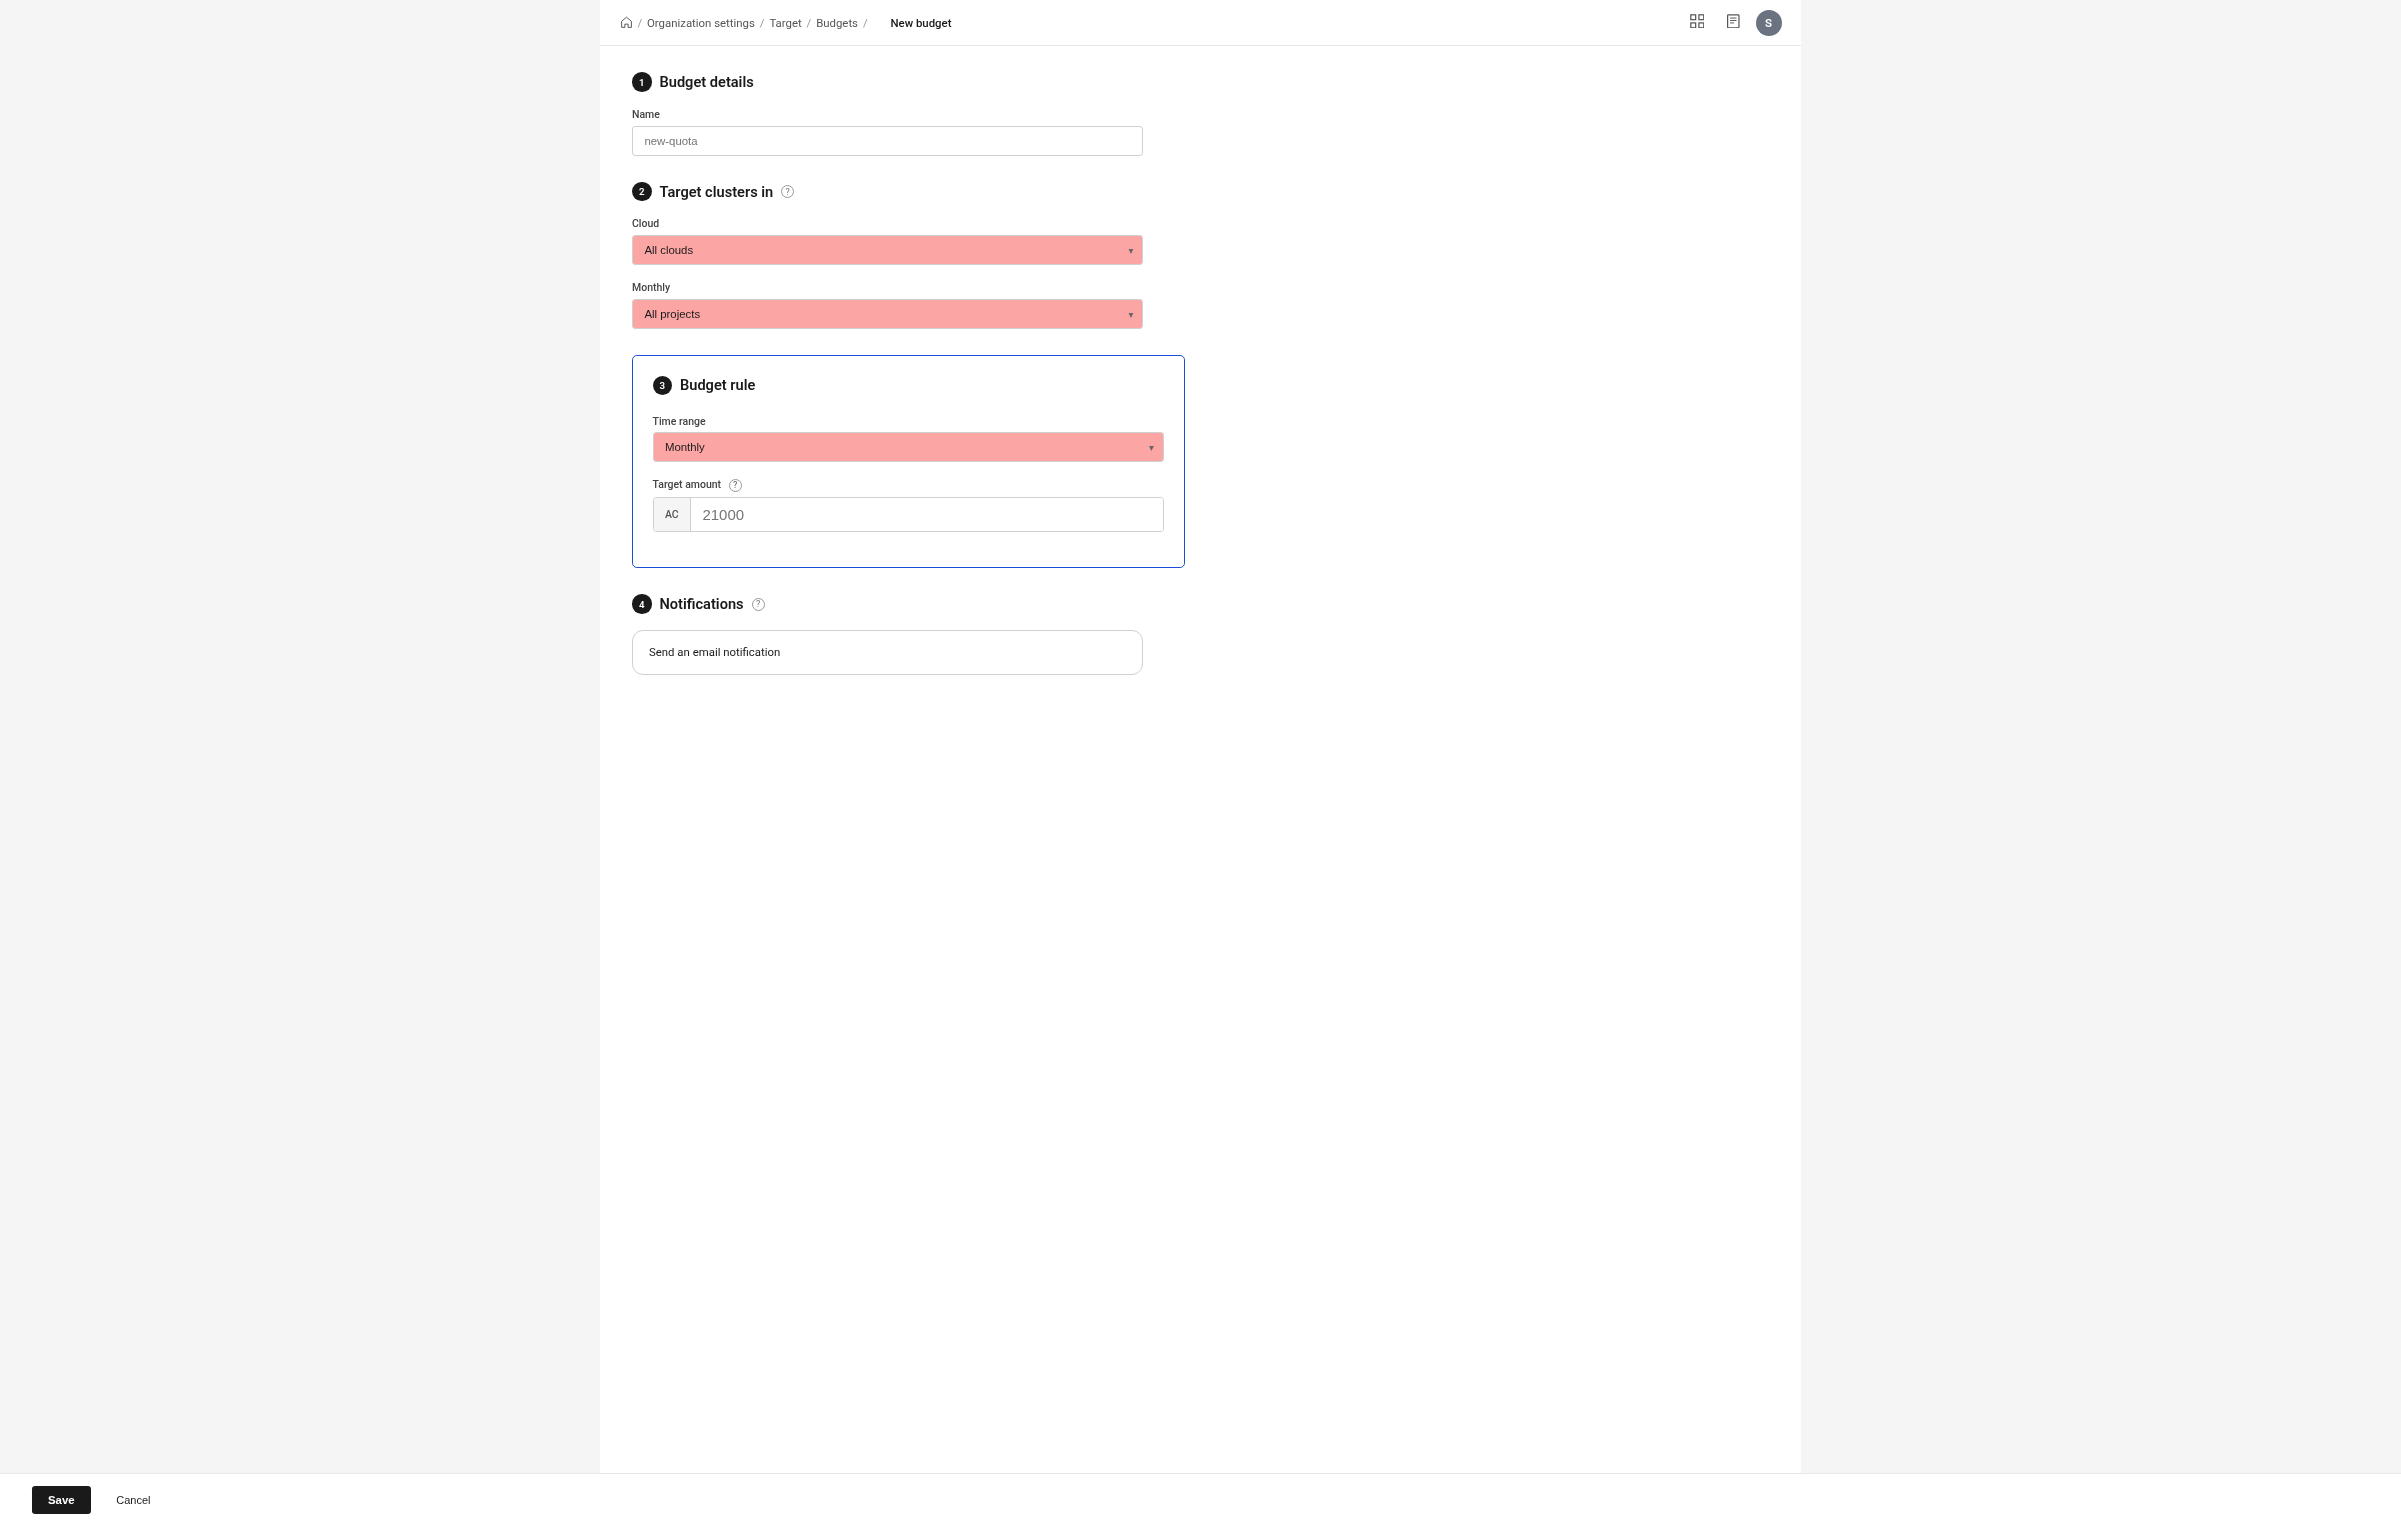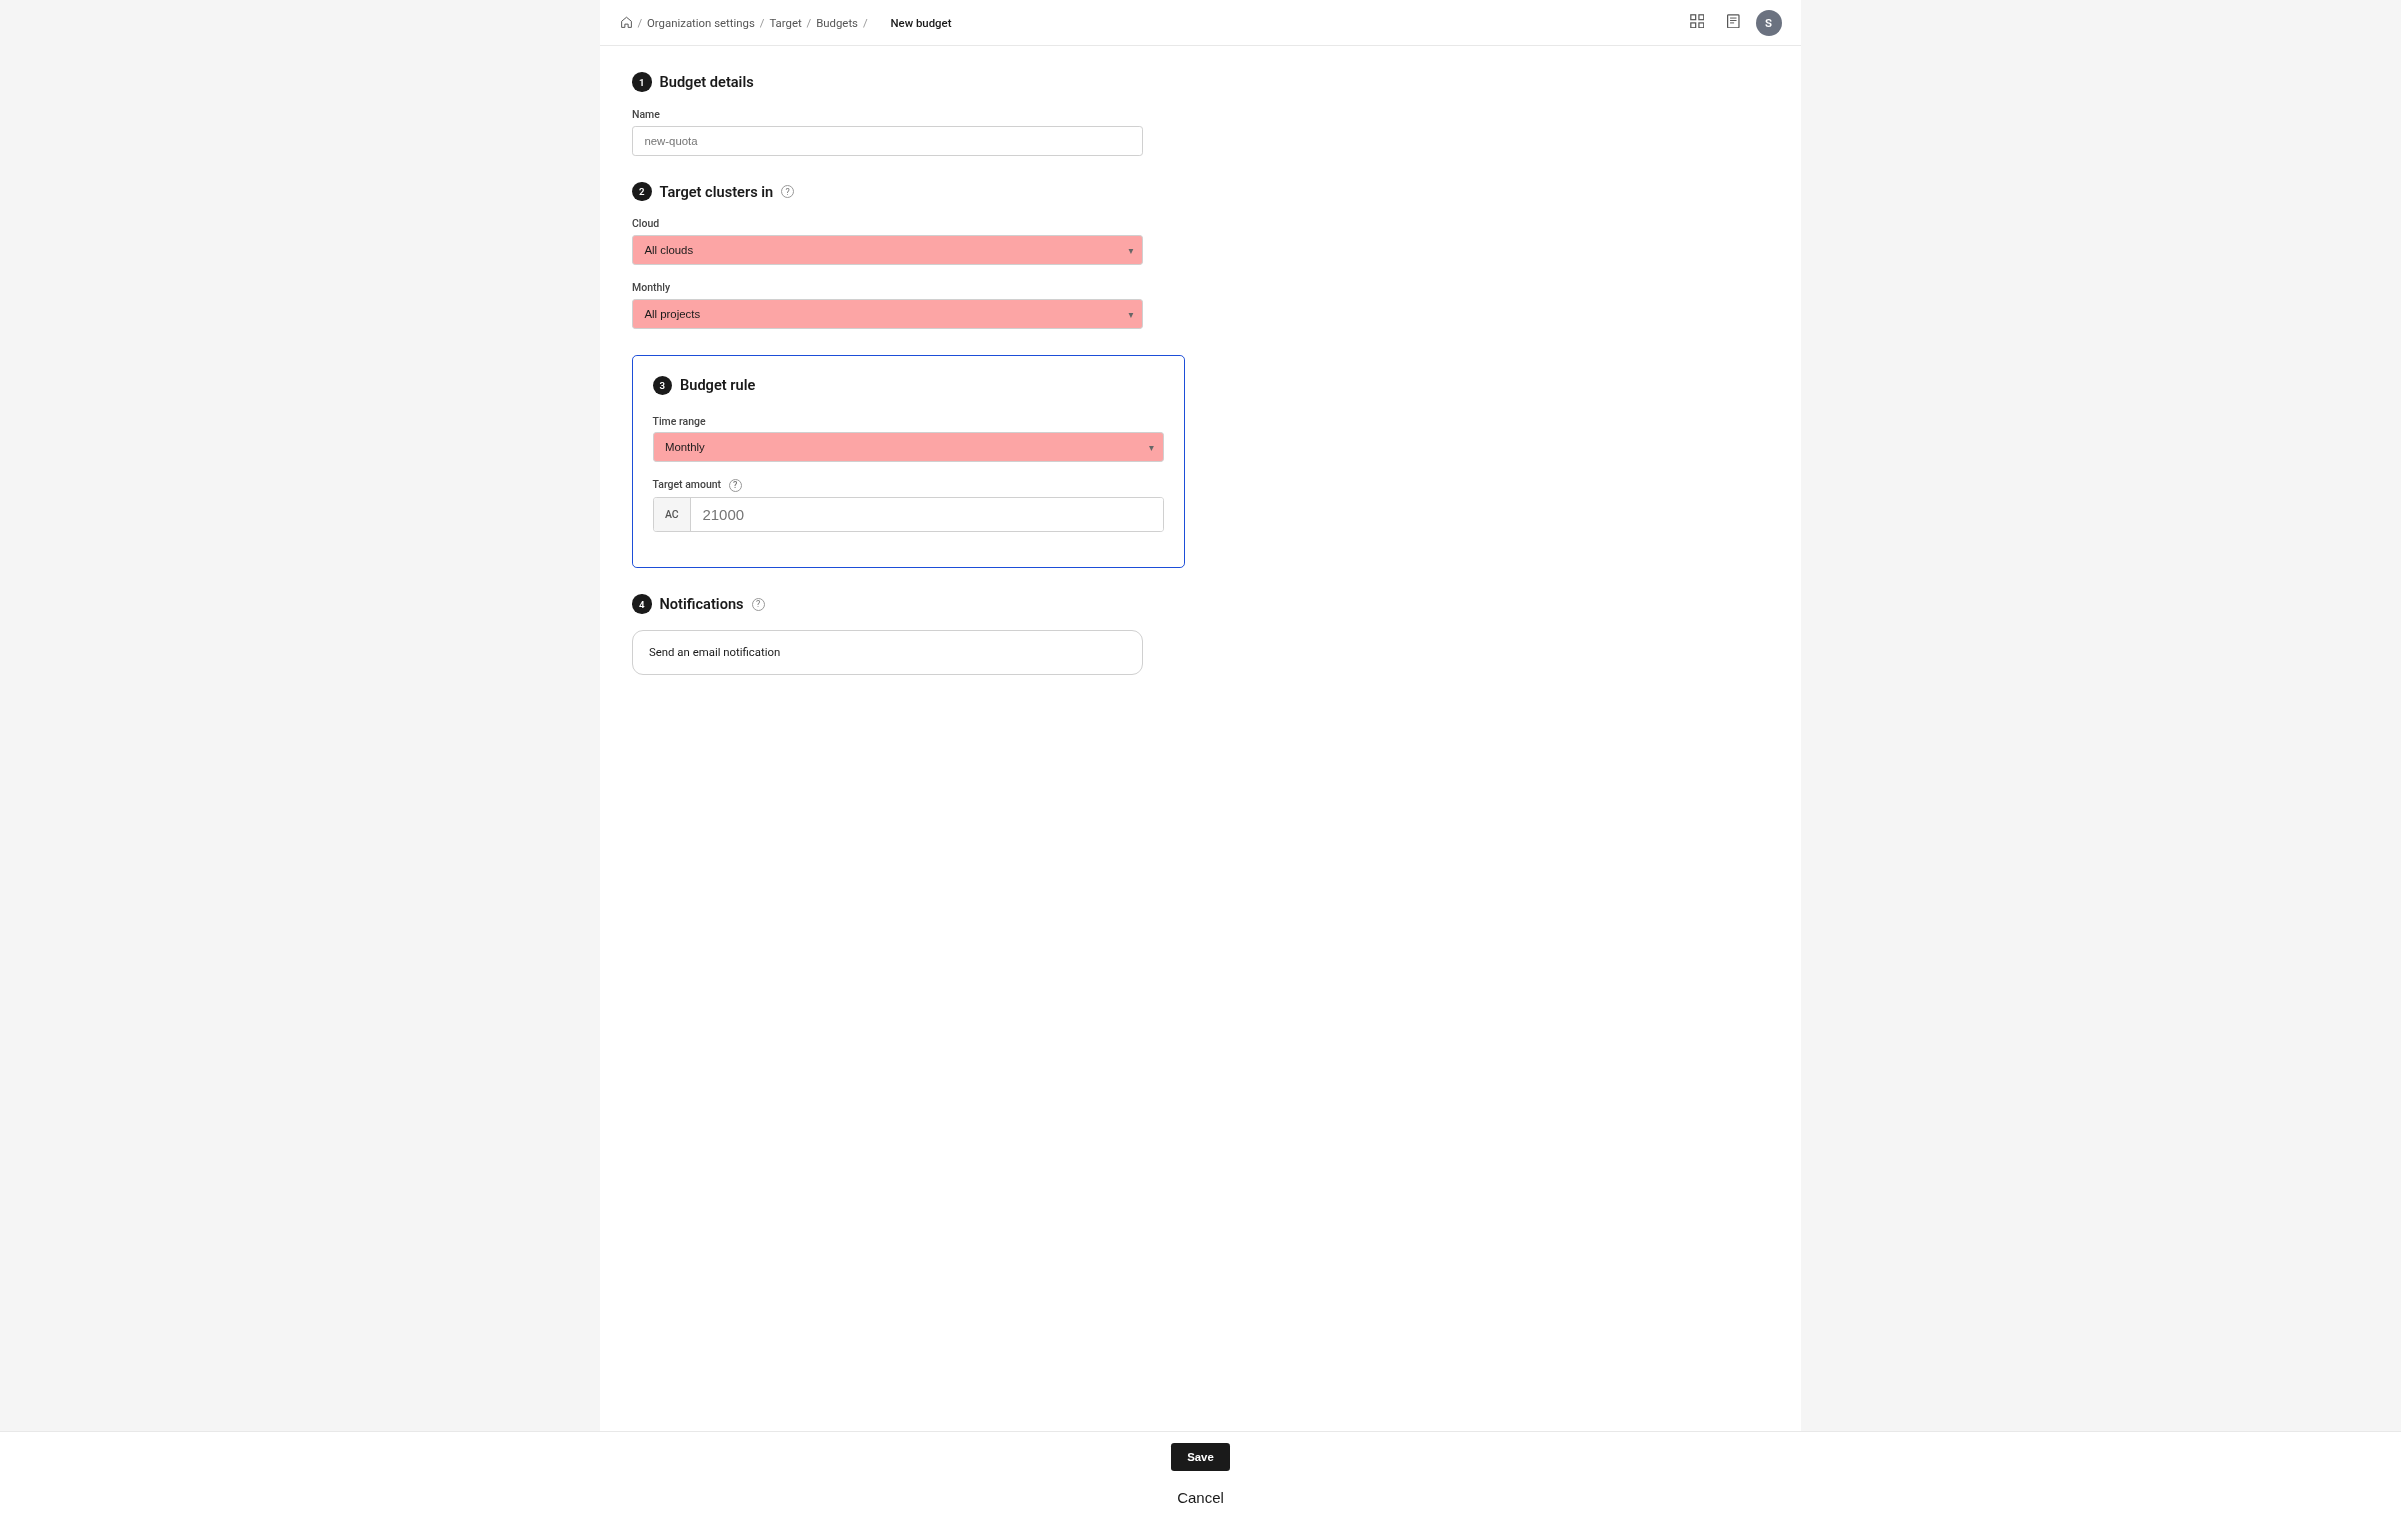--- a/index.html
+++ b/index.html
@@ -265,40 +265,39 @@
       bottom: 0;
       left: 0;
       right: 0;
       background: #fff;
       border-top: 0.8px solid #e8e8e8;
       padding: 11.4px 32px;
       display: flex;
       align-items: center;
       gap: 9.7px;
       z-index: 100;
-      flex-direction: column;
     }
 
     .btn-save {
       padding: 8px 16px;
       background: #1a1a1a;
       color: #fff;
       border: none;
       border-radius: 3.2px;
       font-size: 11.4px;
       font-weight: 600;
       cursor: pointer;
     }
 
     .btn-cancel {
       padding: 8px 16px;
       background: transparent;
       color: #1a1a1a;
       border: none;
-      font-size: 15px;
+      font-size: 11px;
       cursor: pointer;
       border-radius: 3.2px;
     }
   </style>
 </head>
 <body>
 
 <div class="page-wrapper">
 
   <header class="header">

